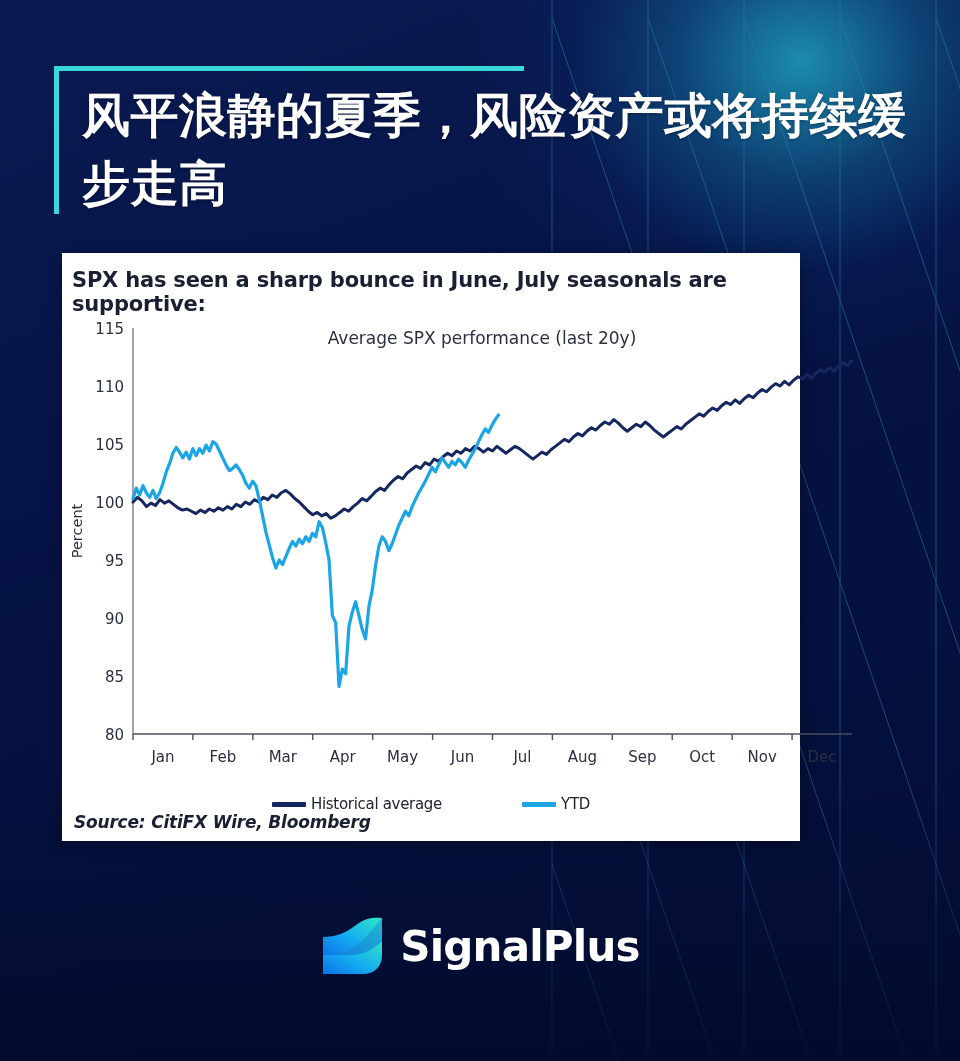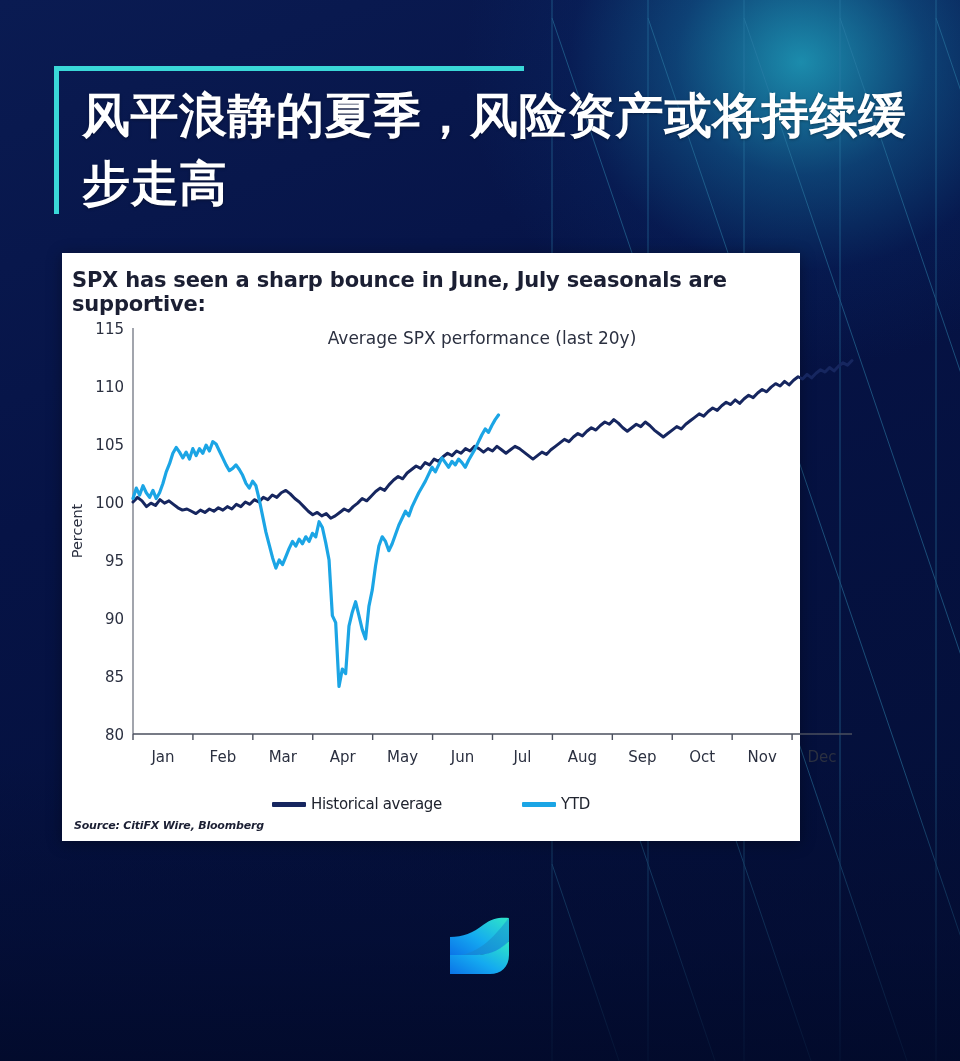--- a/index.html
+++ b/index.html
@@ -45,21 +45,21 @@
   #chart-svg{display:block;}
   #chart-legend{
     position:absolute;left:0;right:0;top:520px;height:26px;
     display:flex;justify-content:center;align-items:center;gap:80px;margin-top:18px;
   }
   .legend-item{display:flex;align-items:center;gap:5px;}
   .legend-swatch{display:block;width:34px;height:5px;border-radius:1px;}
   .legend-label{font-size:15px;color:#20242f;font-family:"DejaVu Sans",sans-serif;letter-spacing:-0.3px;}
   #chart-source{
     position:absolute;left:12px;bottom:9px;
-    font-size:11px;font-style:italic;font-weight:600;color:#1b1f33;
+    font-size:17px;font-style:italic;font-weight:600;color:#1b1f33;
     font-family:"DejaVu Sans",sans-serif;letter-spacing:-0.2px;
   }
 
   
   #footer-logo{
     position:absolute;left:0;right:0;top:915px;
     display:flex;justify-content:center;align-items:center;gap:14px;
   }
   #logo-wordmark{
     color:#ffffff;font-size:42px;font-weight:700;letter-spacing:-0.8px;
@@ -193,13 +193,14 @@
       </linearGradient>
       <linearGradient id="lg2" x1="0" y1="1" x2="1" y2="0">
         <stop offset="0%" stop-color="#1285ee"></stop>
         <stop offset="100%" stop-color="#22c9dd"></stop>
       </linearGradient>
     </defs>
     <path d="M3 22 L30 22 C48 22 54 10 62 3 L62 26 C50 40 40 40 24 40 L3 40 Z" fill="url(#lg2)" opacity="0.92"></path>
     <path d="M3 22 C16 22 26 18 36 10 C45 3 54 2 62 3 C50 17 44 26 30 34 C20 40 10 41 3 40 Z" fill="url(#lg1)"></path>
     <path d="M24 40 C40 40 50 38 62 26 L62 40 C62 52 54 59 43 59 L3 59 L3 40 Z" fill="url(#lg1)"></path>
   </svg>
+  <span id="logo-wordmark">SignalPlus</span>
 </div>
 
 </body></html>

